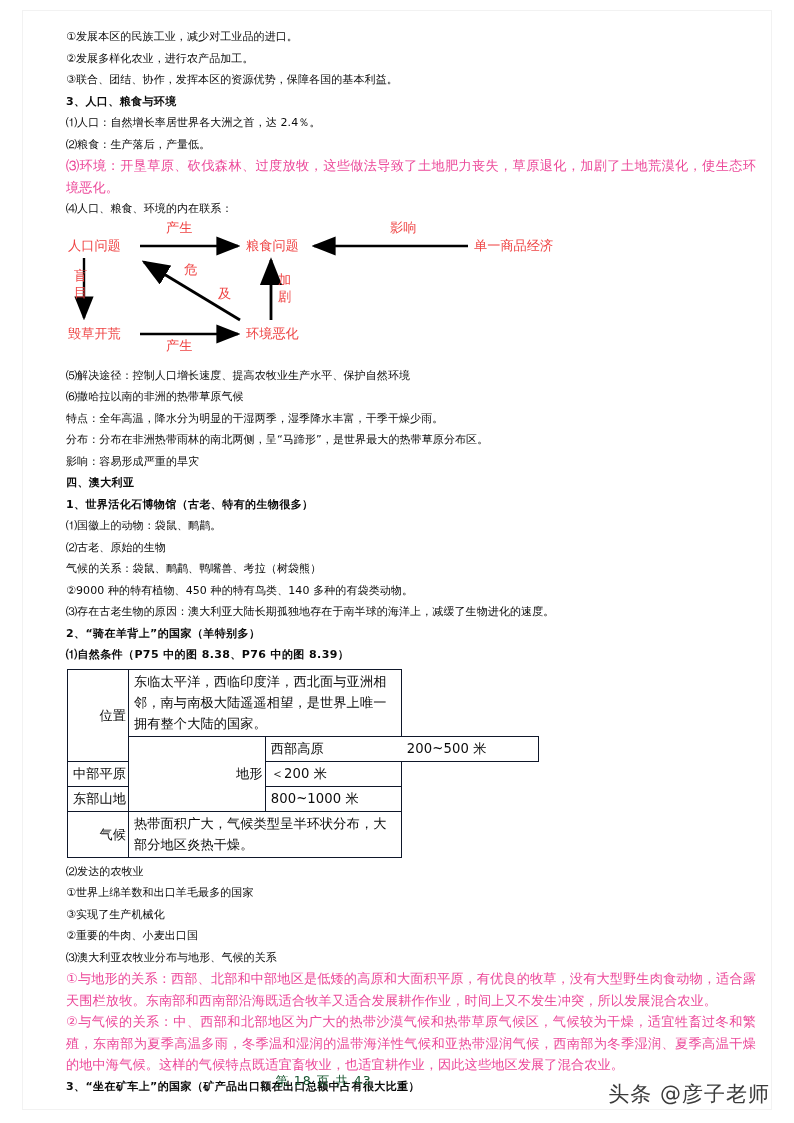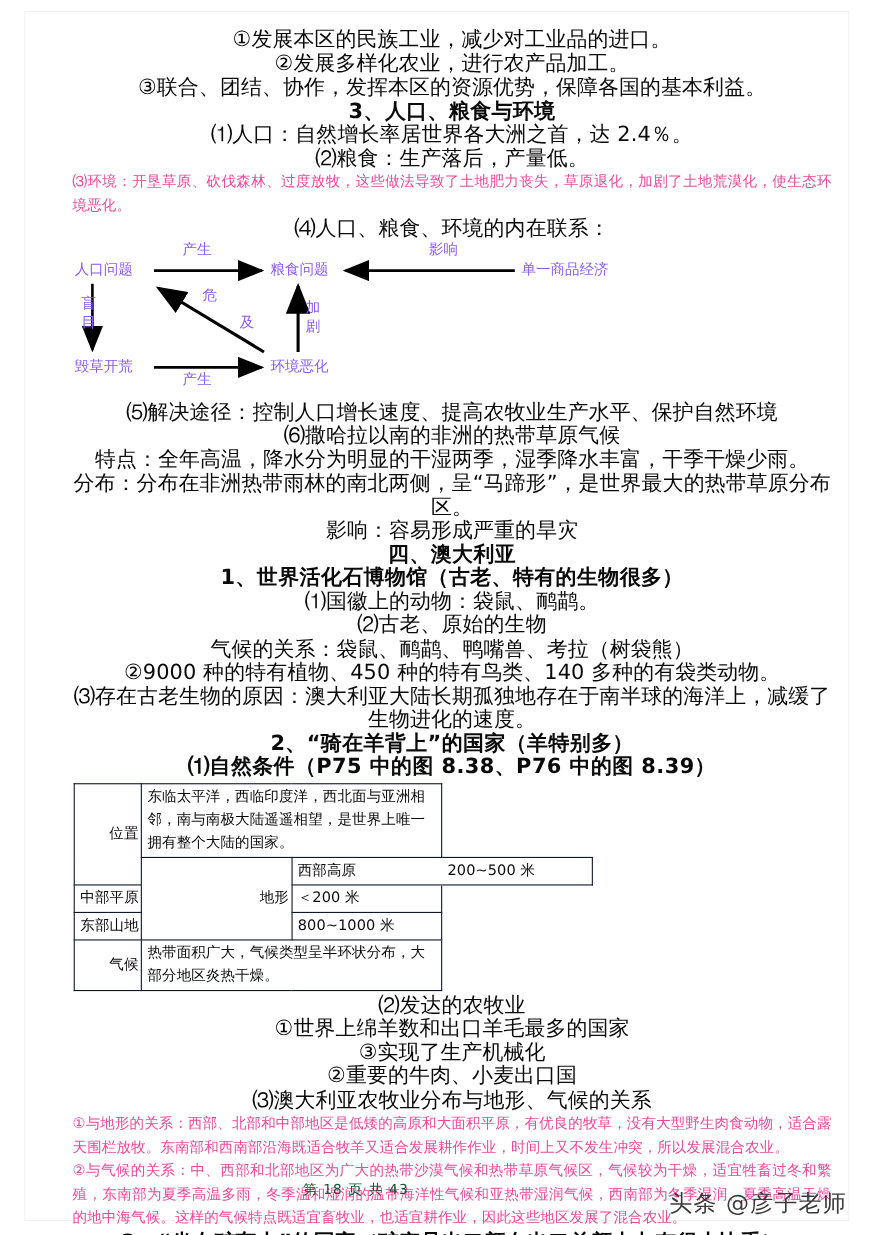--- a/index.html
+++ b/index.html
@@ -28,26 +28,25 @@
     box-sizing: border-box;
     pointer-events: none;
   }
   .content {
     position: absolute;
     left: 66px;
     top: 26px;
     width: 690px;
   }
   .line {
-    font-size: 19px;
+    font-size: 11px;
     line-height: 21.5px;
     color: #0a0a0a;
     white-space: pre-wrap;
     letter-spacing: 0.1px;
-    text-align: center;
   }
   .line.bold {
     font-weight: bold;
     letter-spacing: 0.4px;
   }
   .para {
     font-size: 13.2px;
     line-height: 21.5px;
     color: #ec4899;
     text-align: justify;
@@ -58,21 +57,21 @@
   .diagram {
     position: relative;
     width: 560px;
     height: 135px;
     margin: 4px 0 6px 0;
   }
   .diagram .node {
     position: absolute;
     font-size: 13.2px;
     line-height: 16px;
-    color: #8b5cf6;
+    color: #ef4444;
     white-space: pre;
   }
   .diagram .node.vert {
     width: 14px;
     white-space: normal;
     word-break: break-all;
     line-height: 17px;
     font-family: Liberation Mono, monospace;
   }
   .diagram svg {

